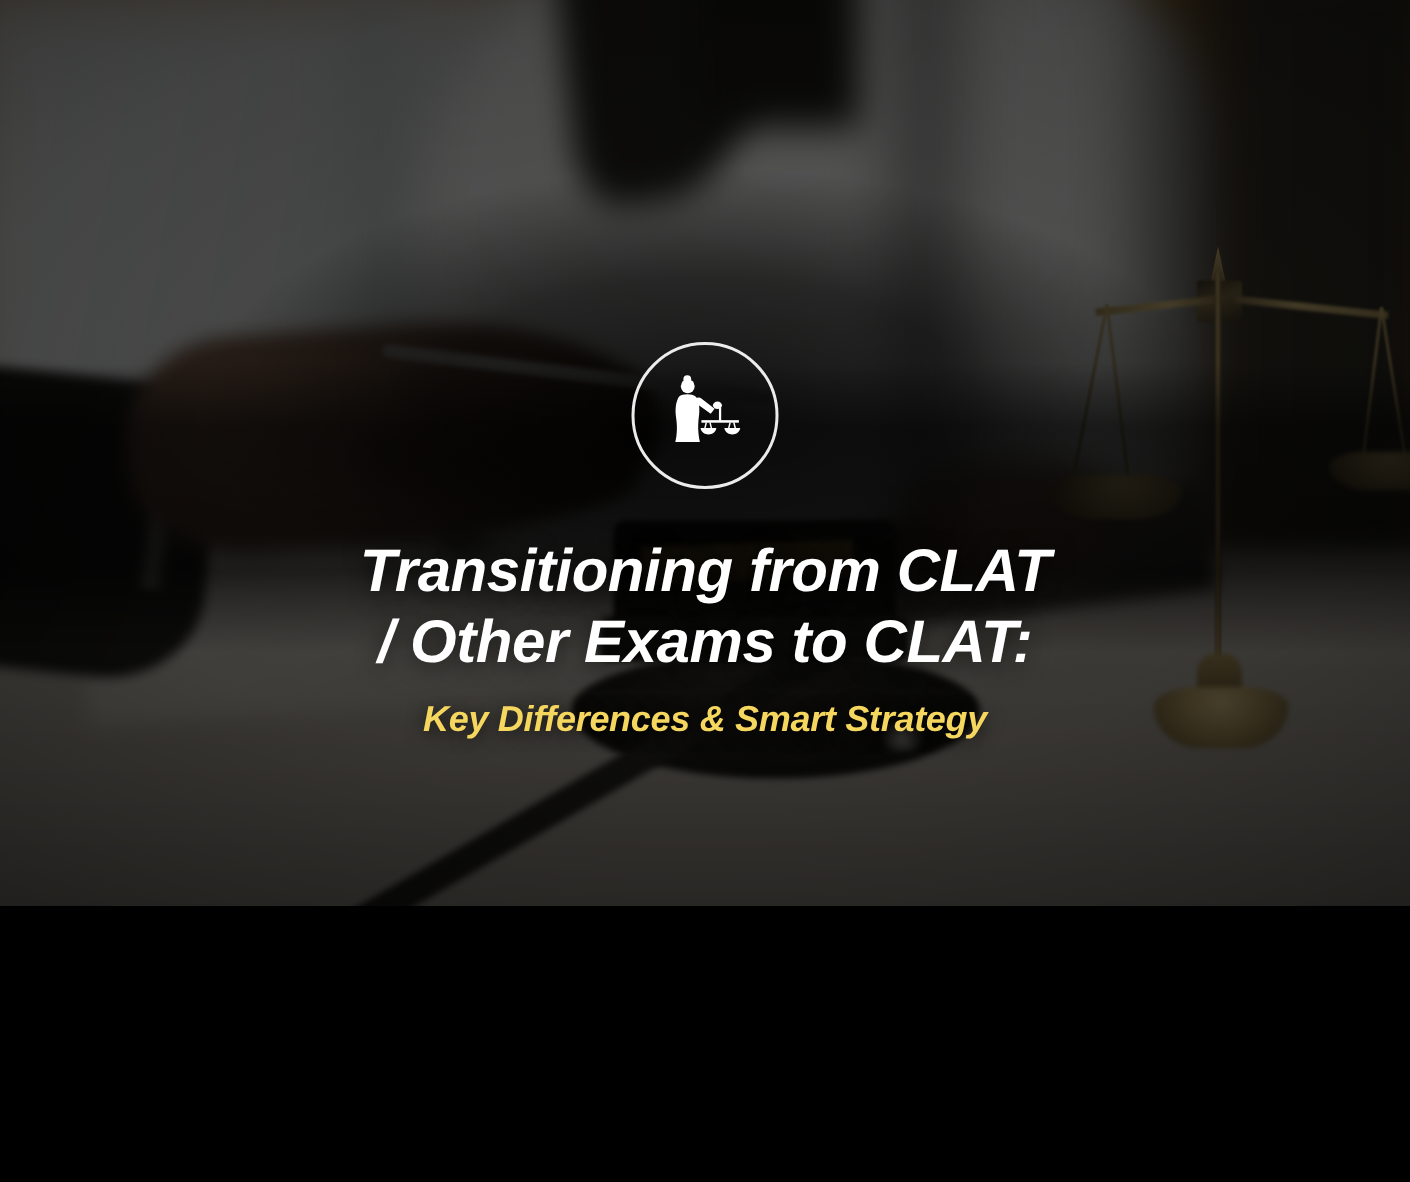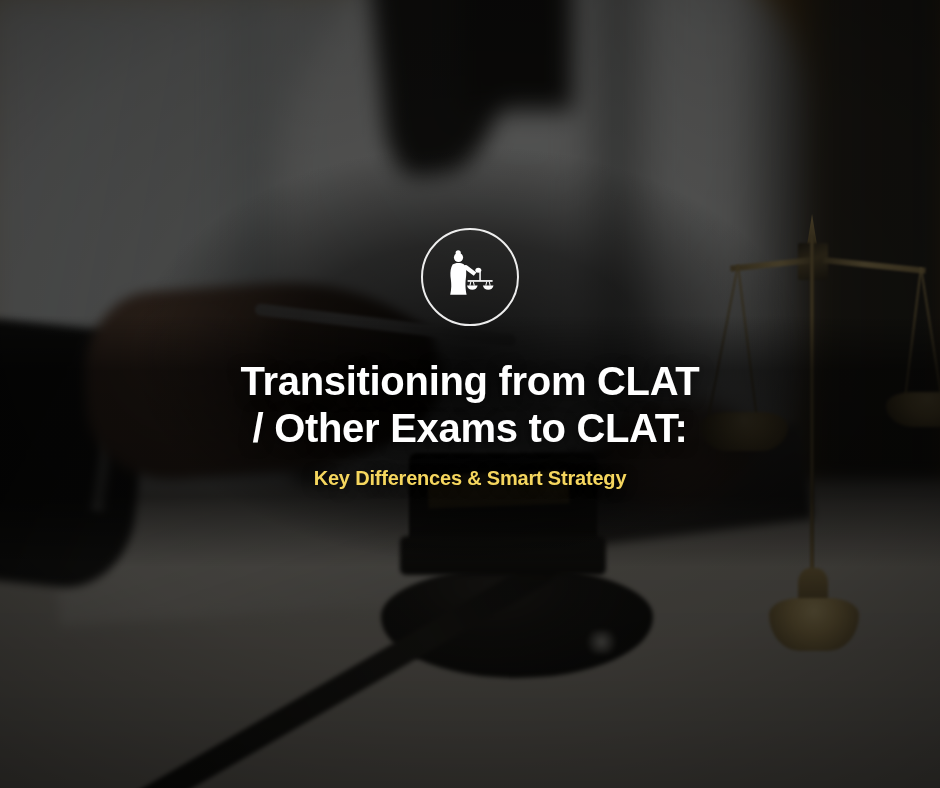--- a/index.html
+++ b/index.html
@@ -2,23 +2,24 @@
 <html><head>
 <meta charset="utf-8">
 <title>NLSAT Blog Banner</title>
 <style>
   html,body{margin:0;padding:0;background:#000;}
   body{font-family:"Liberation Sans", sans-serif;}
 
   #banner{
     position:relative;
     width:940px;
-    height:788px;
+    height:604px;
     overflow:hidden;
     background:#a16207;
+    font-style:italic;
   }
 
   
   .photo{position:absolute; inset:0; overflow:hidden;}
 
   
   .bg-wall{
     position:absolute; left:-4%; top:-4%; width:70%; height:72%;
     background:
       linear-gradient(100deg,
@@ -318,21 +319,21 @@
     font-size:40px;
     font-weight:700;
     line-height:1.17;
     letter-spacing:-0.3px;
     text-shadow:0 2px 14px rgba(0,0,0,.65);
   }
   .headline .ln{display:block;}
   .subhead{
     margin:14px 0 0 0;
     color:#F5D65E;
-    font-size:20px;
+    font-size:24px;
     font-weight:700;
     line-height:1.2;
     letter-spacing:-0.2px;
     text-shadow:0 2px 12px rgba(0,0,0,.7);
   }
 </style>
 </head>
 <body>
 
 <div id="banner">

